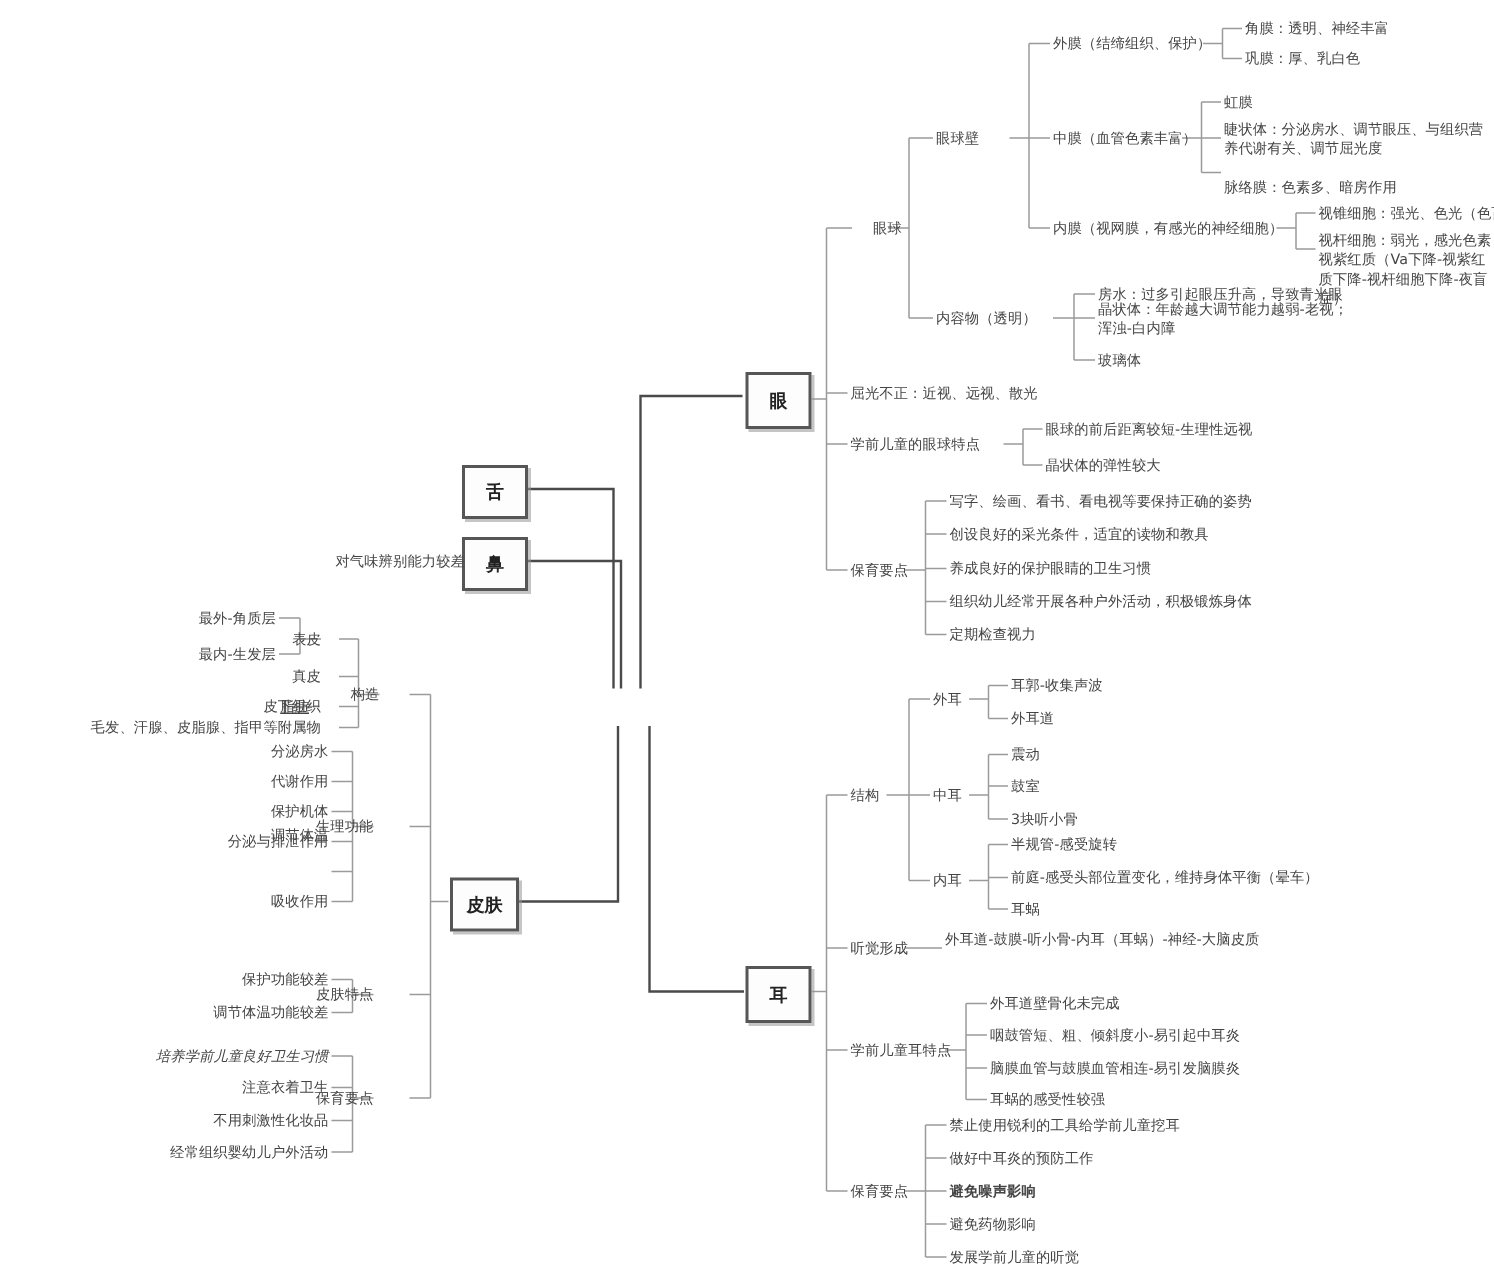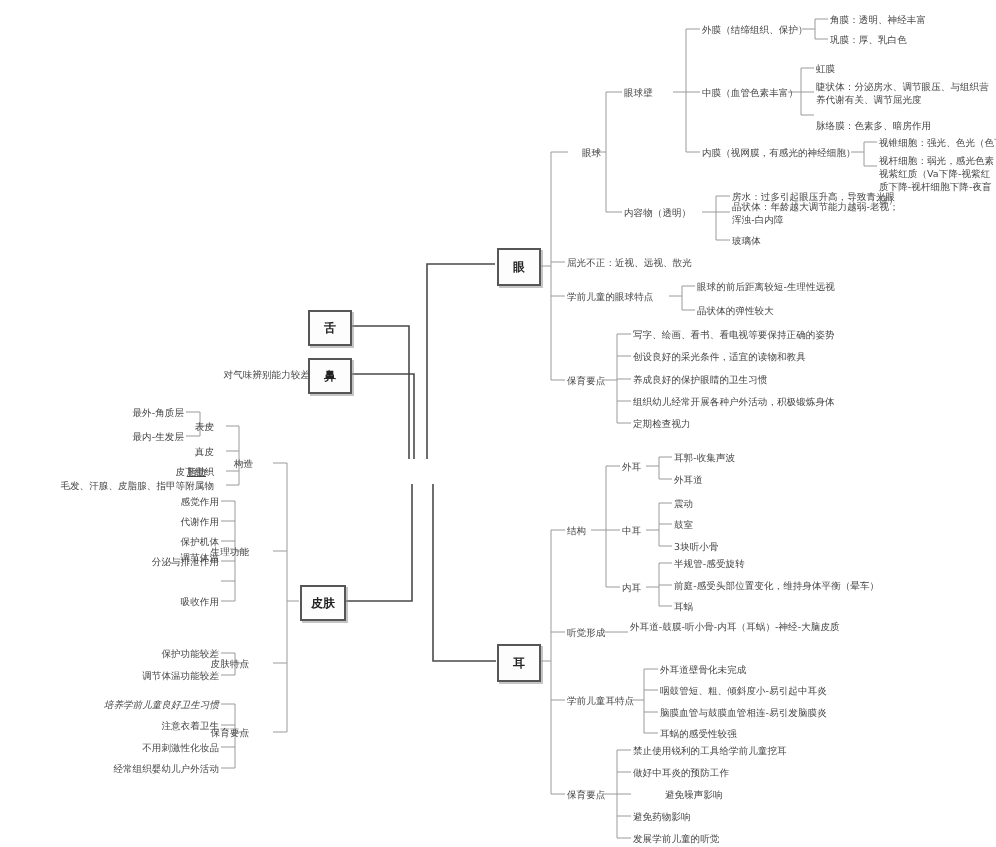--- a/index.html
+++ b/index.html
@@ -274,39 +274,39 @@
 
   <div class="lbl" style="left:567px;top:694px;">学前儿童耳特点</div>
   <div class="lbl" style="left:660px;top:663px;">外耳道壁骨化未完成</div>
   <div class="lbl" style="left:660px;top:684px;">咽鼓管短、粗、倾斜度小-易引起中耳炎</div>
   <div class="lbl" style="left:660px;top:706px;">脑膜血管与鼓膜血管相连-易引发脑膜炎</div>
   <div class="lbl" style="left:660px;top:727px;">耳蜗的感受性较强</div>
 
   <div class="lbl" style="left:567px;top:788px;">保育要点</div>
   <div class="lbl" style="left:633px;top:744px;">禁止使用锐利的工具给学前儿童挖耳</div>
   <div class="lbl" style="left:633px;top:766px;">做好中耳炎的预防工作</div>
-  <div class="lbl" style="left:665px;top:788px;">避免噪声影响</div>
+  <div class="lbl" style="left:633px;top:788px;font-weight:bold;">避免噪声影响</div>
   <div class="lbl" style="left:633px;top:810px;">避免药物影响</div>
   <div class="lbl" style="left:633px;top:832px;">发展学前儿童的听觉</div>
 
   <div class="lbl r" style="left:206px;top:368px;width:104px;">对气味辨别能力较差</div>
 
   <div class="lbl r" style="left:195px;top:457px;width:58px;">构造</div>
 
   <div class="lbl r" style="left:156px;top:420px;width:58px;">表皮</div>
   <div class="lbl r" style="left:82px;top:406px;width:102px;">最外-角质层</div>
   <div class="lbl r" style="left:82px;top:430px;width:102px;">最内-生发层</div>
 
   <div class="lbl r" style="left:172px;top:445px;width:42px;">真皮</div>
   <div class="lbl r" style="left:152px;top:465px;width:62px;">皮下组织</div>
   <div class="lbl r" style="left:154px;top:465px;width:52px;text-decoration:underline;">脂肪</div>
   <div class="lbl r" style="left:30px;top:479px;width:184px;">毛发、汗腺、皮脂腺、指甲等附属物</div>
 
   <div class="lbl r" style="left:191px;top:545px;width:58px;">生理功能</div>
-  <div class="lbl r" style="left:121px;top:495px;width:98px;">感觉作用</div>
+  <div class="lbl r" style="left:121px;top:495px;width:98px;">分泌房水</div>
   <div class="lbl r" style="left:121px;top:515px;width:98px;">代谢作用</div>
   <div class="lbl r" style="left:121px;top:535px;width:98px;">保护机体</div>
   <div class="lbl r" style="left:111px;top:555px;width:108px;">分泌与排泄作用</div>
   <div class="lbl r" style="left:121px;top:551px;width:98px;">调节体温</div>
   <div class="lbl r" style="left:121px;top:595px;width:98px;">吸收作用</div>
 
   <div class="lbl r" style="left:191px;top:657px;width:58px;">皮肤特点</div>
   <div class="lbl r" style="left:111px;top:647px;width:108px;">保护功能较差</div>
   <div class="lbl r" style="left:101px;top:669px;width:118px;">调节体温功能较差</div>
 

